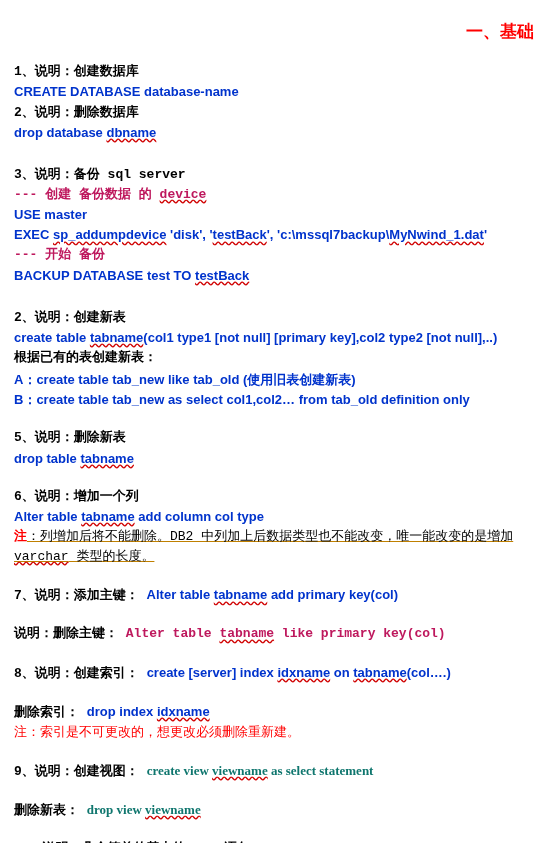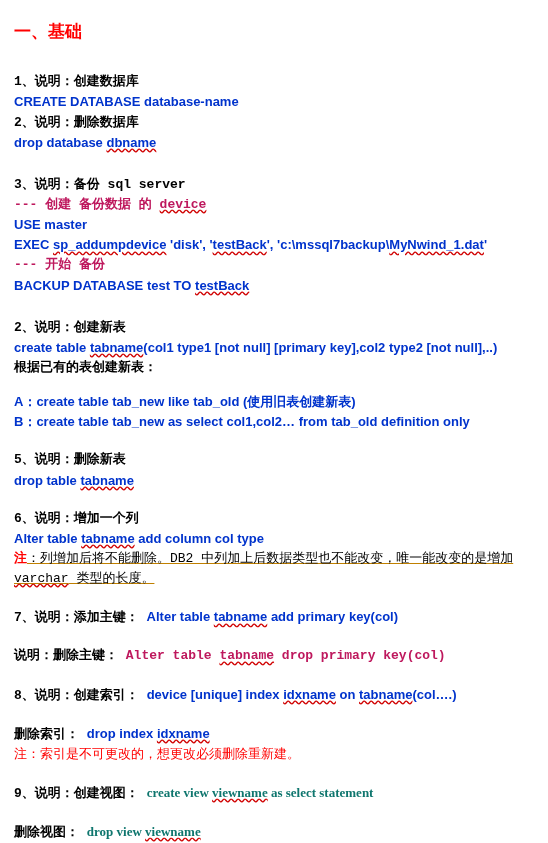--- a/index.html
+++ b/index.html
@@ -1,27 +1,27 @@
 <!DOCTYPE html>
 <html><head>
 <meta charset="utf-8">
 <style>
 body{background:#fff;margin:0;padding:12px 14px;font-family:SimSun,"Courier New",monospace;font-size:13px;line-height:1.55;color:#000;width:520px}
-.title{color:#ff0000;font-weight:bold;text-align:left;font-size:17px;margin:8px 0 26px}
+.title{color:#ff0000;font-weight:bold;text-align:right;font-size:17px;margin:8px 0 16px}
 .h{color:#000;font-weight:bold;}
 .h6{margin-top:18px}
 .code-blue{color:#0033cc;font-family:Liberation Sans, sans-serif;font-weight:bold}
 .code-teal{color:#be185d;font-family:"Courier New",monospace;font-weight:bold}
 .code-green{color:#0f766e;font-family:Liberation Serif, serif;font-weight:bold}
 .plain{color:#000}
 .red{color:#ff0000;font-weight:bold}
 .ured{text-decoration:underline;text-decoration-color:#c08000}
 .sq{text-decoration:underline;text-decoration-style:wavy;text-decoration-color:#d00000}
 .gap{height:22px}
-.nm{margin-top:14px}
+.nm{margin-top:2px}
 </style>
 </head>
 <body>
 
 <div class="title">一、基础</div>
 
 <div class="h">1、说明：创建数据库</div>
 <div class="code-blue">CREATE DATABASE database-name</div>
 
 <div class="h">2、说明：删除数据库</div>
@@ -43,22 +43,22 @@
 <div class="code-blue">B：create table tab_new as select col1,col2… from tab_old definition only</div>
 
 <div class="h h6">5、说明：删除新表</div>
 <div class="code-blue"><span>drop table </span><span class="sq">tabname</span></div>
 
 <div class="h h6">6、说明：增加一个列</div>
 <div class="code-blue"><span>Alter table </span><span class="sq">tabname</span><span> add column col type</span></div>
 <div class="plain"><span class="red">注</span><span class="ured"><span>：列增加后将不能删除。DB2 中列加上后数据类型也不能改变，唯一能改变的是增加 </span><span class="sq">varchar</span><span> 类型的长度。</span></span></div>
 
 <div class="h h6"><span>7、说明：添加主键：  </span><span class="code-blue">Alter table </span><span class="code-blue sq">tabname</span><span class="code-blue"> add primary key(col)</span></div>
-<div class="h h6"><span>说明：删除主键：  </span><span class="code-teal">Alter table </span><span class="code-teal sq">tabname</span><span class="code-teal"> drop primary key(col)</span></div>
+<div class="h h6"><span>说明：删除主键：  </span><span class="code-teal">Alter table </span><span class="code-teal sq">tabname</span><span class="code-teal"> like primary key(col)</span></div>
 
-<div class="h h6"><span>8、说明：创建索引：</span> <span class="code-blue">device [unique] index </span><span class="code-blue sq">idxname</span><span class="code-blue"> on </span><span class="code-blue sq">tabname</span><span class="code-blue">(col….)</span></div>
+<div class="h h6"><span>8、说明：创建索引：</span> <span class="code-blue">create [server] index </span><span class="code-blue sq">idxname</span><span class="code-blue"> on </span><span class="code-blue sq">tabname</span><span class="code-blue">(col….)</span></div>
 <div class="h h6"><span>删除索引：</span> <span class="code-blue">drop index </span><span class="code-blue sq">idxname</span></div>
 <div class="red" style="font-weight:normal">注：索引是不可更改的，想更改必须删除重新建。</div>
 
 <div class="h h6"><span>9、说明：创建视图：</span> <span class="code-green">create view </span><span class="code-green sq">viewname</span><span class="code-green"> as select statement</span></div>
-<div class="h h6"><span>删除视图：</span> <span class="code-green">drop view </span><span class="code-green sq">viewname</span></div>
+<div class="h h6"><span>删除新表：</span> <span class="code-green">drop view </span><span class="code-green sq">viewname</span></div>
 
 <div class="h h6">10、说明：几个简单的基本的 sql 语句</div>
 
 </body></html>

